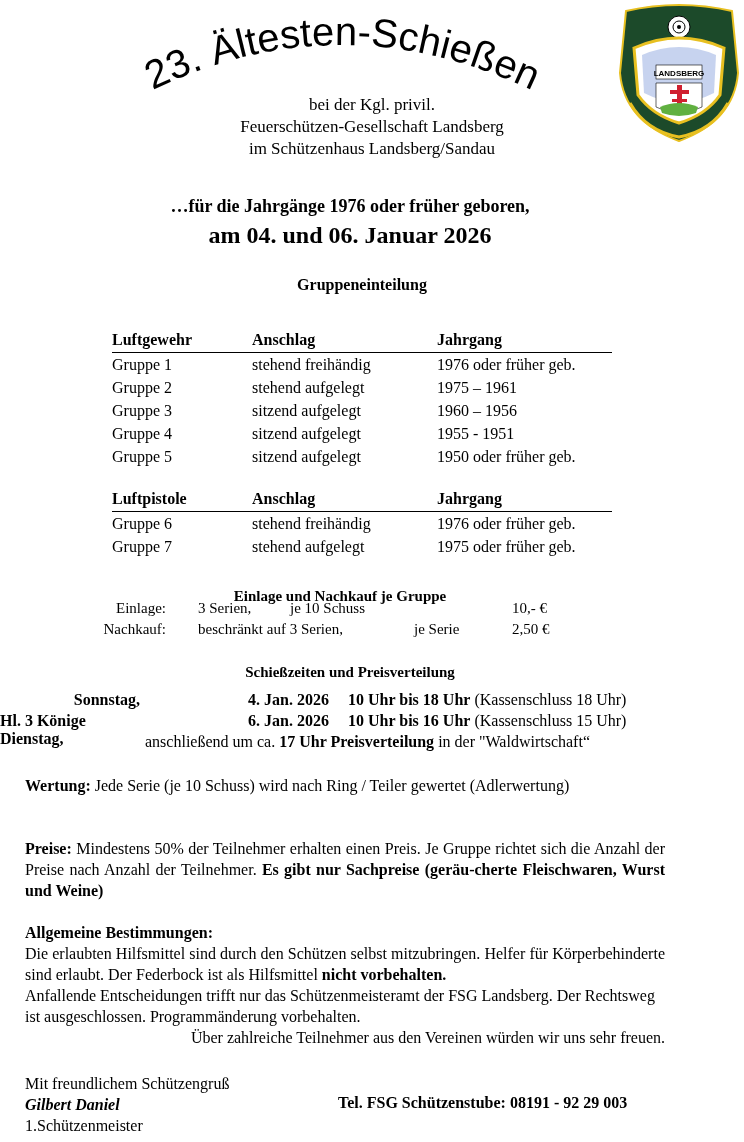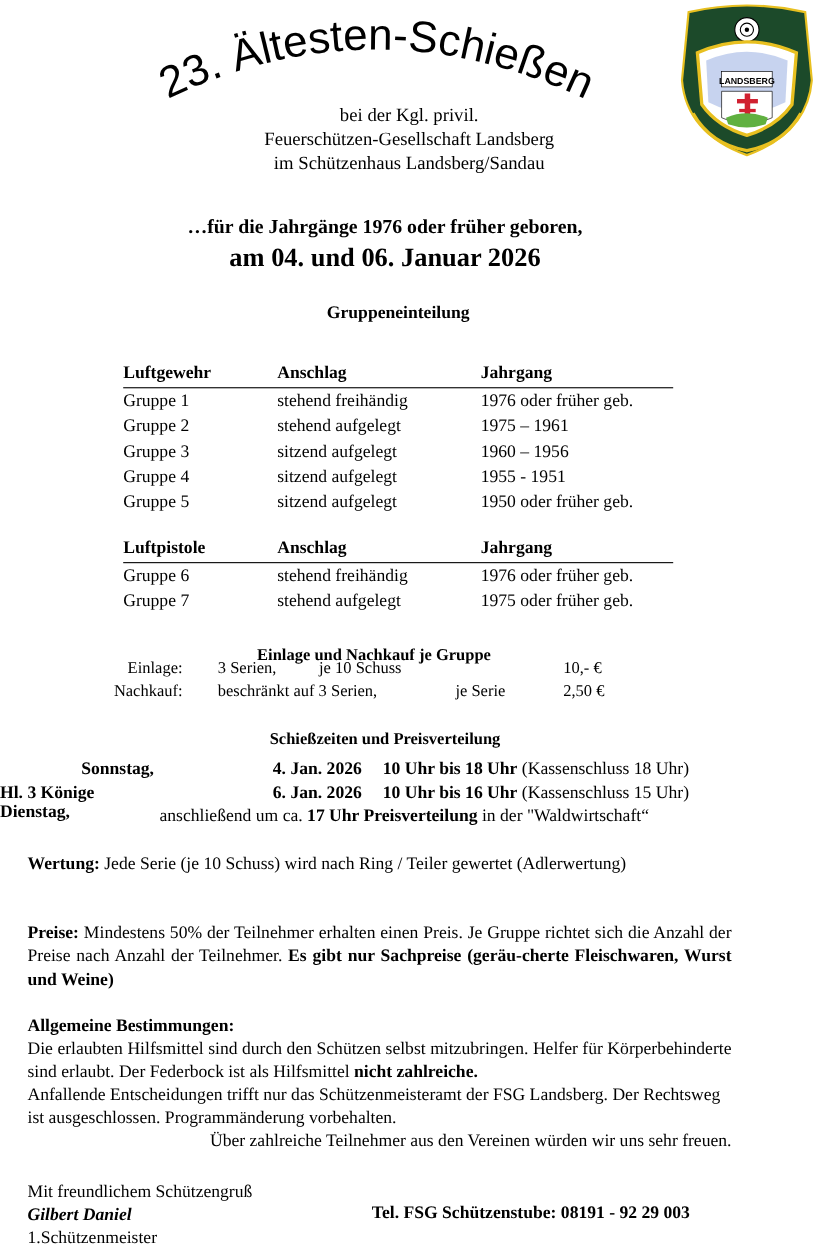--- a/index.html
+++ b/index.html
@@ -131,21 +131,21 @@
 </div>
 
 <div class="para" style="top:775px">
   <div><b>Wertung:</b><span> Jede Serie (je 10 Schuss) wird nach Ring / Teiler gewertet (Adlerwertung)</span></div>
 </div>
 
 <div class="para just" style="top:838px"><b>Preise:</b><span> Mindestens 50% der Teilnehmer erhalten einen Preis. Je Gruppe richtet sich die Anzahl der Preise nach Anzahl der Teilnehmer. </span><b>Es gibt nur Sachpreise (geräu-cherte Fleischwaren, Wurst und Weine)</b></div>
 
 <div class="para just" style="top:922px">
   <div><b>Allgemeine Bestimmungen:</b></div>
-  <div><span>Die erlaubten Hilfsmittel sind durch den Schützen selbst mitzubringen. Helfer für Körperbehinderte sind erlaubt. Der Federbock ist als Hilfsmittel </span><b>nicht zahlreiche.</b></div>
+  <div><span>Die erlaubten Hilfsmittel sind durch den Schützen selbst mitzubringen. Helfer für Körperbehinderte sind erlaubt. Der Federbock ist als Hilfsmittel </span><b>nicht vorbehalten.</b></div>
   <div style="text-align:left">Anfallende Entscheidungen trifft nur das Schützenmeisteramt der FSG Landsberg. Der Rechtsweg ist ausgeschlossen. Programmänderung vorbehalten.</div>
   <div style="text-align:right">Über zahlreiche Teilnehmer aus den Vereinen würden wir uns sehr freuen.</div>
 </div>
 
 <div class="para" style="top:1073px">
   <div>Mit freundlichem Schützengruß</div>
   <div><i><b>Gilbert Daniel</b></i></div>
   <div>1.Schützenmeister</div>
 </div>
 <div class="abs" style="left:338px;top:1094px;font-size:16px;font-weight:bold;white-space:nowrap">Tel.  FSG Schützenstube: 08191 - 92 29 003</div>

